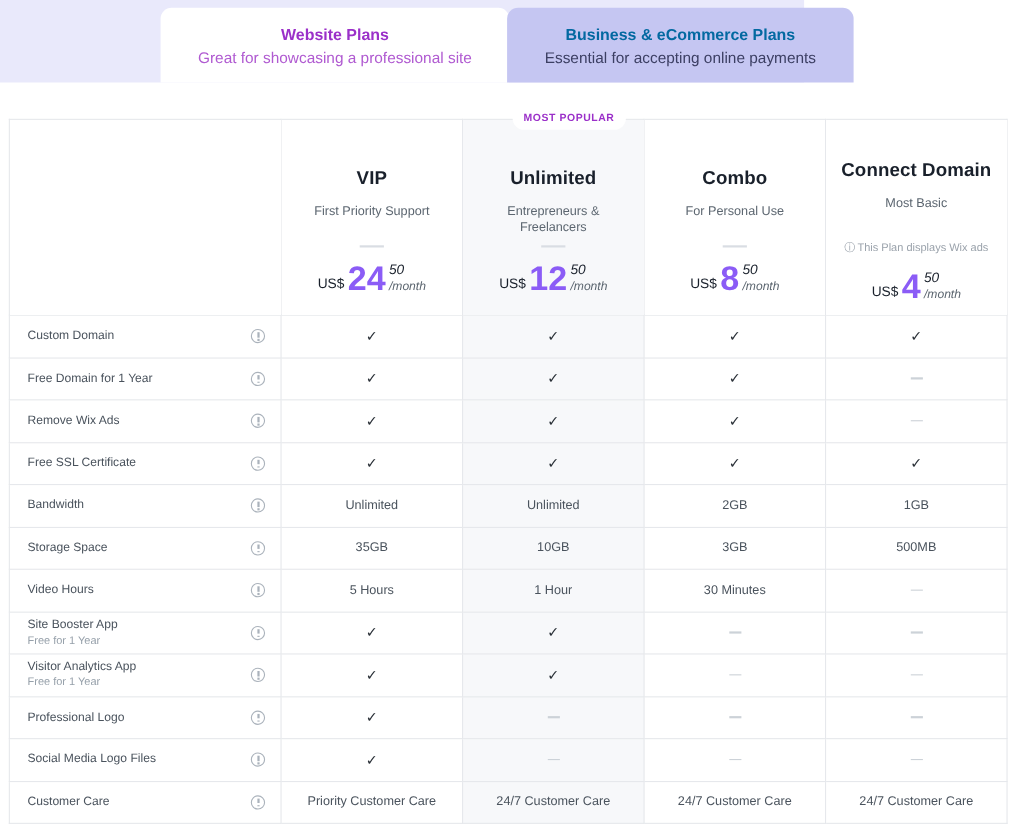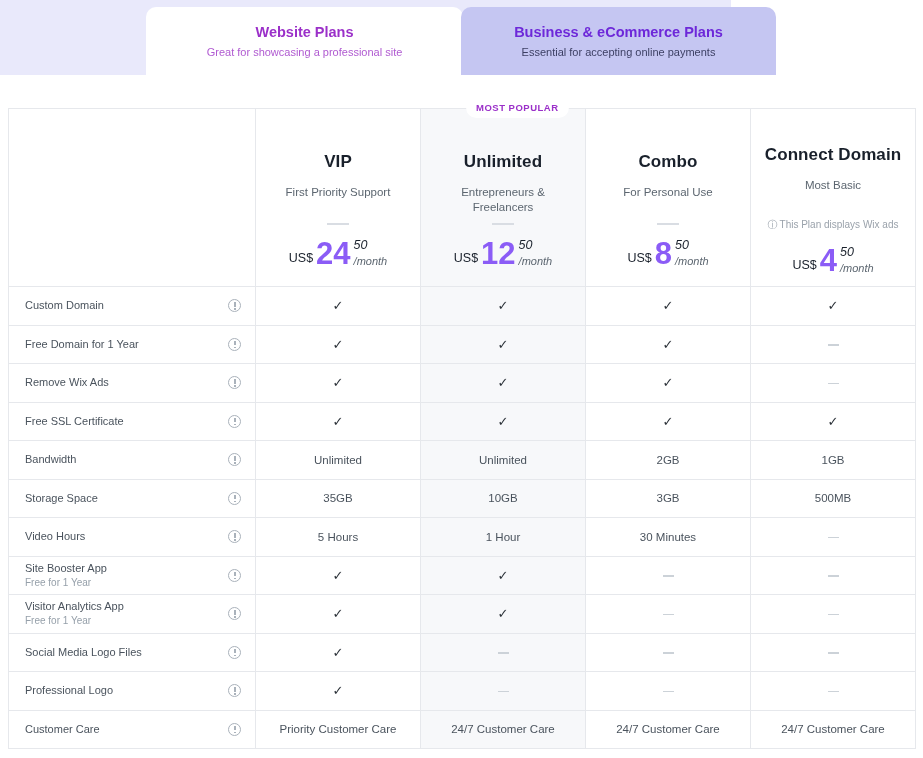--- a/index.html
+++ b/index.html
@@ -39,23 +39,23 @@
     left: 461px;
     width: 315px;
     background: #c5c6f2;
   }
   .tab-title {
     font-size: 14.5px;
     font-weight: bold;
     line-height: 20px;
   }
   .tab-website .tab-title { color: #9b30c9; }
-  .tab-business .tab-title { color: #6d28d9; }
+  .tab-business .tab-title { color: #0369a1; }
   .tab-sub {
-    font-size: 11px;
+    font-size: 14px;
     line-height: 18px;
     margin-top: 1px;
   }
   .tab-website .tab-sub { color: #b05ad1; }
   .tab-business .tab-sub { color: #3c3f63; }
 
   
   .table-wrap {
     position: relative;
     margin: 33px 8px 0 8px;
@@ -436,35 +436,35 @@
           </td>
           <td class="val-cell"><span class="check">✓</span></td>
           <td class="val-cell hl"><span class="check">✓</span></td>
           <td class="val-cell"><span class="dash"></span></td>
           <td class="val-cell"><span class="dash"></span></td>
         </tr>
         <tr>
           <td class="feat-cell">
             <div class="feat-inner">
               <div class="feat-text">
+                <span class="feat-label">Professional Logo</span>
+              </div>
+              <span class="info"></span>
+            </div>
+          </td>
+          <td class="val-cell"><span class="check">✓</span></td>
+          <td class="val-cell hl"><span class="dash"></span></td>
+          <td class="val-cell"><span class="dash"></span></td>
+          <td class="val-cell"><span class="dash"></span></td>
+        </tr>
+        <tr>
+          <td class="feat-cell">
+            <div class="feat-inner">
+              <div class="feat-text">
                 <span class="feat-label">Social Media Logo Files</span>
-              </div>
-              <span class="info"></span>
-            </div>
-          </td>
-          <td class="val-cell"><span class="check">✓</span></td>
-          <td class="val-cell hl"><span class="dash"></span></td>
-          <td class="val-cell"><span class="dash"></span></td>
-          <td class="val-cell"><span class="dash"></span></td>
-        </tr>
-        <tr>
-          <td class="feat-cell">
-            <div class="feat-inner">
-              <div class="feat-text">
-                <span class="feat-label">Professional Logo</span>
               </div>
               <span class="info"></span>
             </div>
           </td>
           <td class="val-cell"><span class="check">✓</span></td>
           <td class="val-cell hl"><span class="dash"></span></td>
           <td class="val-cell"><span class="dash"></span></td>
           <td class="val-cell"><span class="dash"></span></td>
         </tr>
         <tr>

